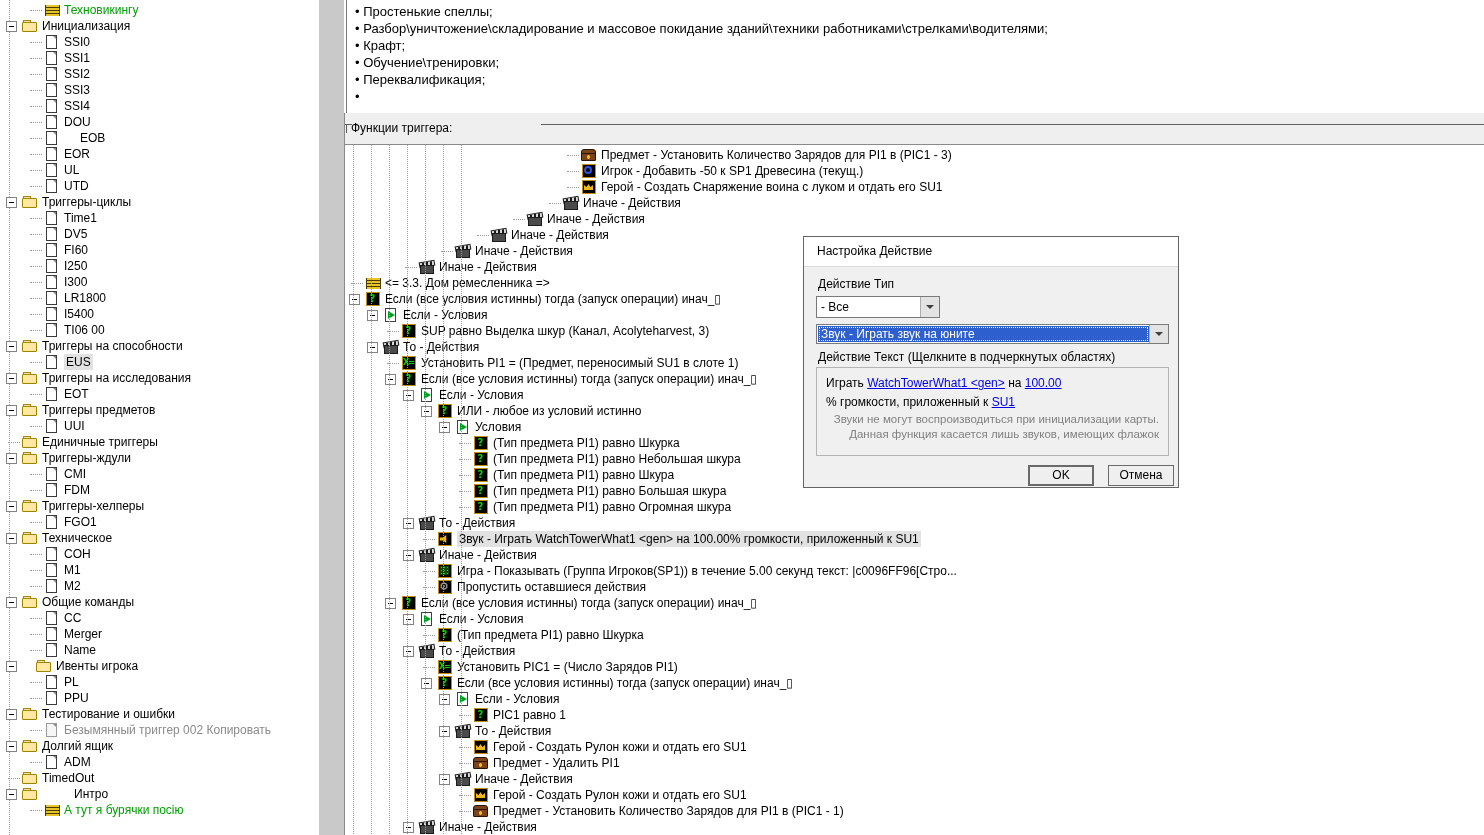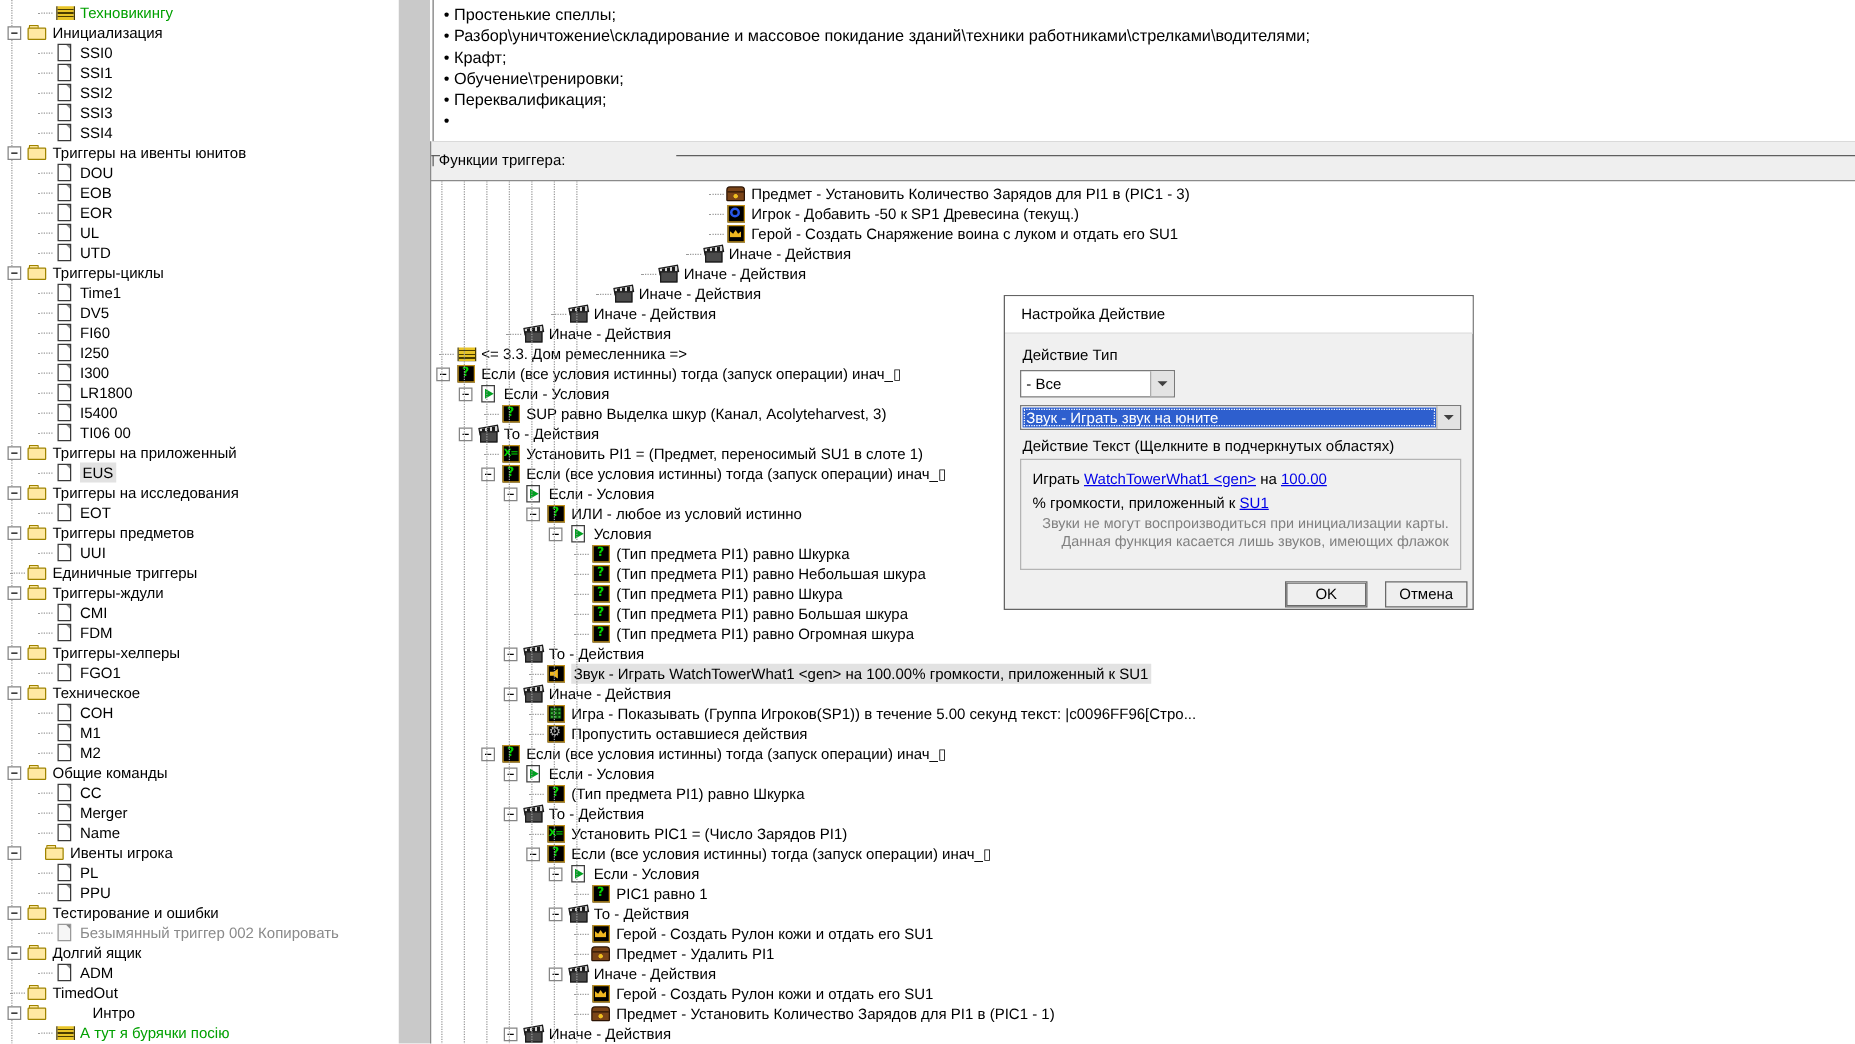--- a/index.html
+++ b/index.html
@@ -142,36 +142,29 @@
           </span>
         </div>
         <div class="row16">
           <span class="stub" style="left: 30px;"></span>
           <span class="tcon" style="left: 44px;">
             <span class="ico ic-document"></span>
             <span class="tl">SSI4</span>
           </span>
         </div>
         <div class="row16">
-          <span class="exp" style="left: 6px;"></span>
-          <span class="tcon" style="left: 22px;">
-            <span class="ico ic-folder"></span>
-            <span class="tl">Триггеры на ивенты юнитов</span>
-          </span>
-        </div>
-        <div class="row16">
           <span class="stub" style="left: 30px;"></span>
           <span class="tcon" style="left: 44px;">
             <span class="ico ic-document"></span>
             <span class="tl">DOU</span>
           </span>
         </div>
         <div class="row16">
           <span class="stub" style="left: 30px;"></span>
-          <span class="tcon" style="left: 44px;">
+          <span class="tcon" style="left: 44px; gap: 16px;">
             <span class="ico ic-document"></span>
             <span class="tl">EOB</span>
           </span>
         </div>
         <div class="row16">
           <span class="stub" style="left: 30px;"></span>
           <span class="tcon" style="left: 44px;">
             <span class="ico ic-document"></span>
             <span class="tl">EOR</span>
           </span>
@@ -250,21 +243,21 @@
           <span class="stub" style="left: 30px;"></span>
           <span class="tcon" style="left: 44px;">
             <span class="ico ic-document"></span>
             <span class="tl">TI06 00</span>
           </span>
         </div>
         <div class="row16">
           <span class="exp" style="left: 6px;"></span>
           <span class="tcon" style="left: 22px;">
             <span class="ico ic-folder"></span>
-            <span class="tl">Триггеры на приложенный</span>
+            <span class="tl">Триггеры на способности</span>
           </span>
         </div>
         <div class="row16">
           <span class="stub" style="left: 30px;"></span>
           <span class="tcon" style="left: 44px;">
             <span class="ico ic-document"></span>
             <span class="tl selbg">EUS</span>
           </span>
         </div>
         <div class="row16">

